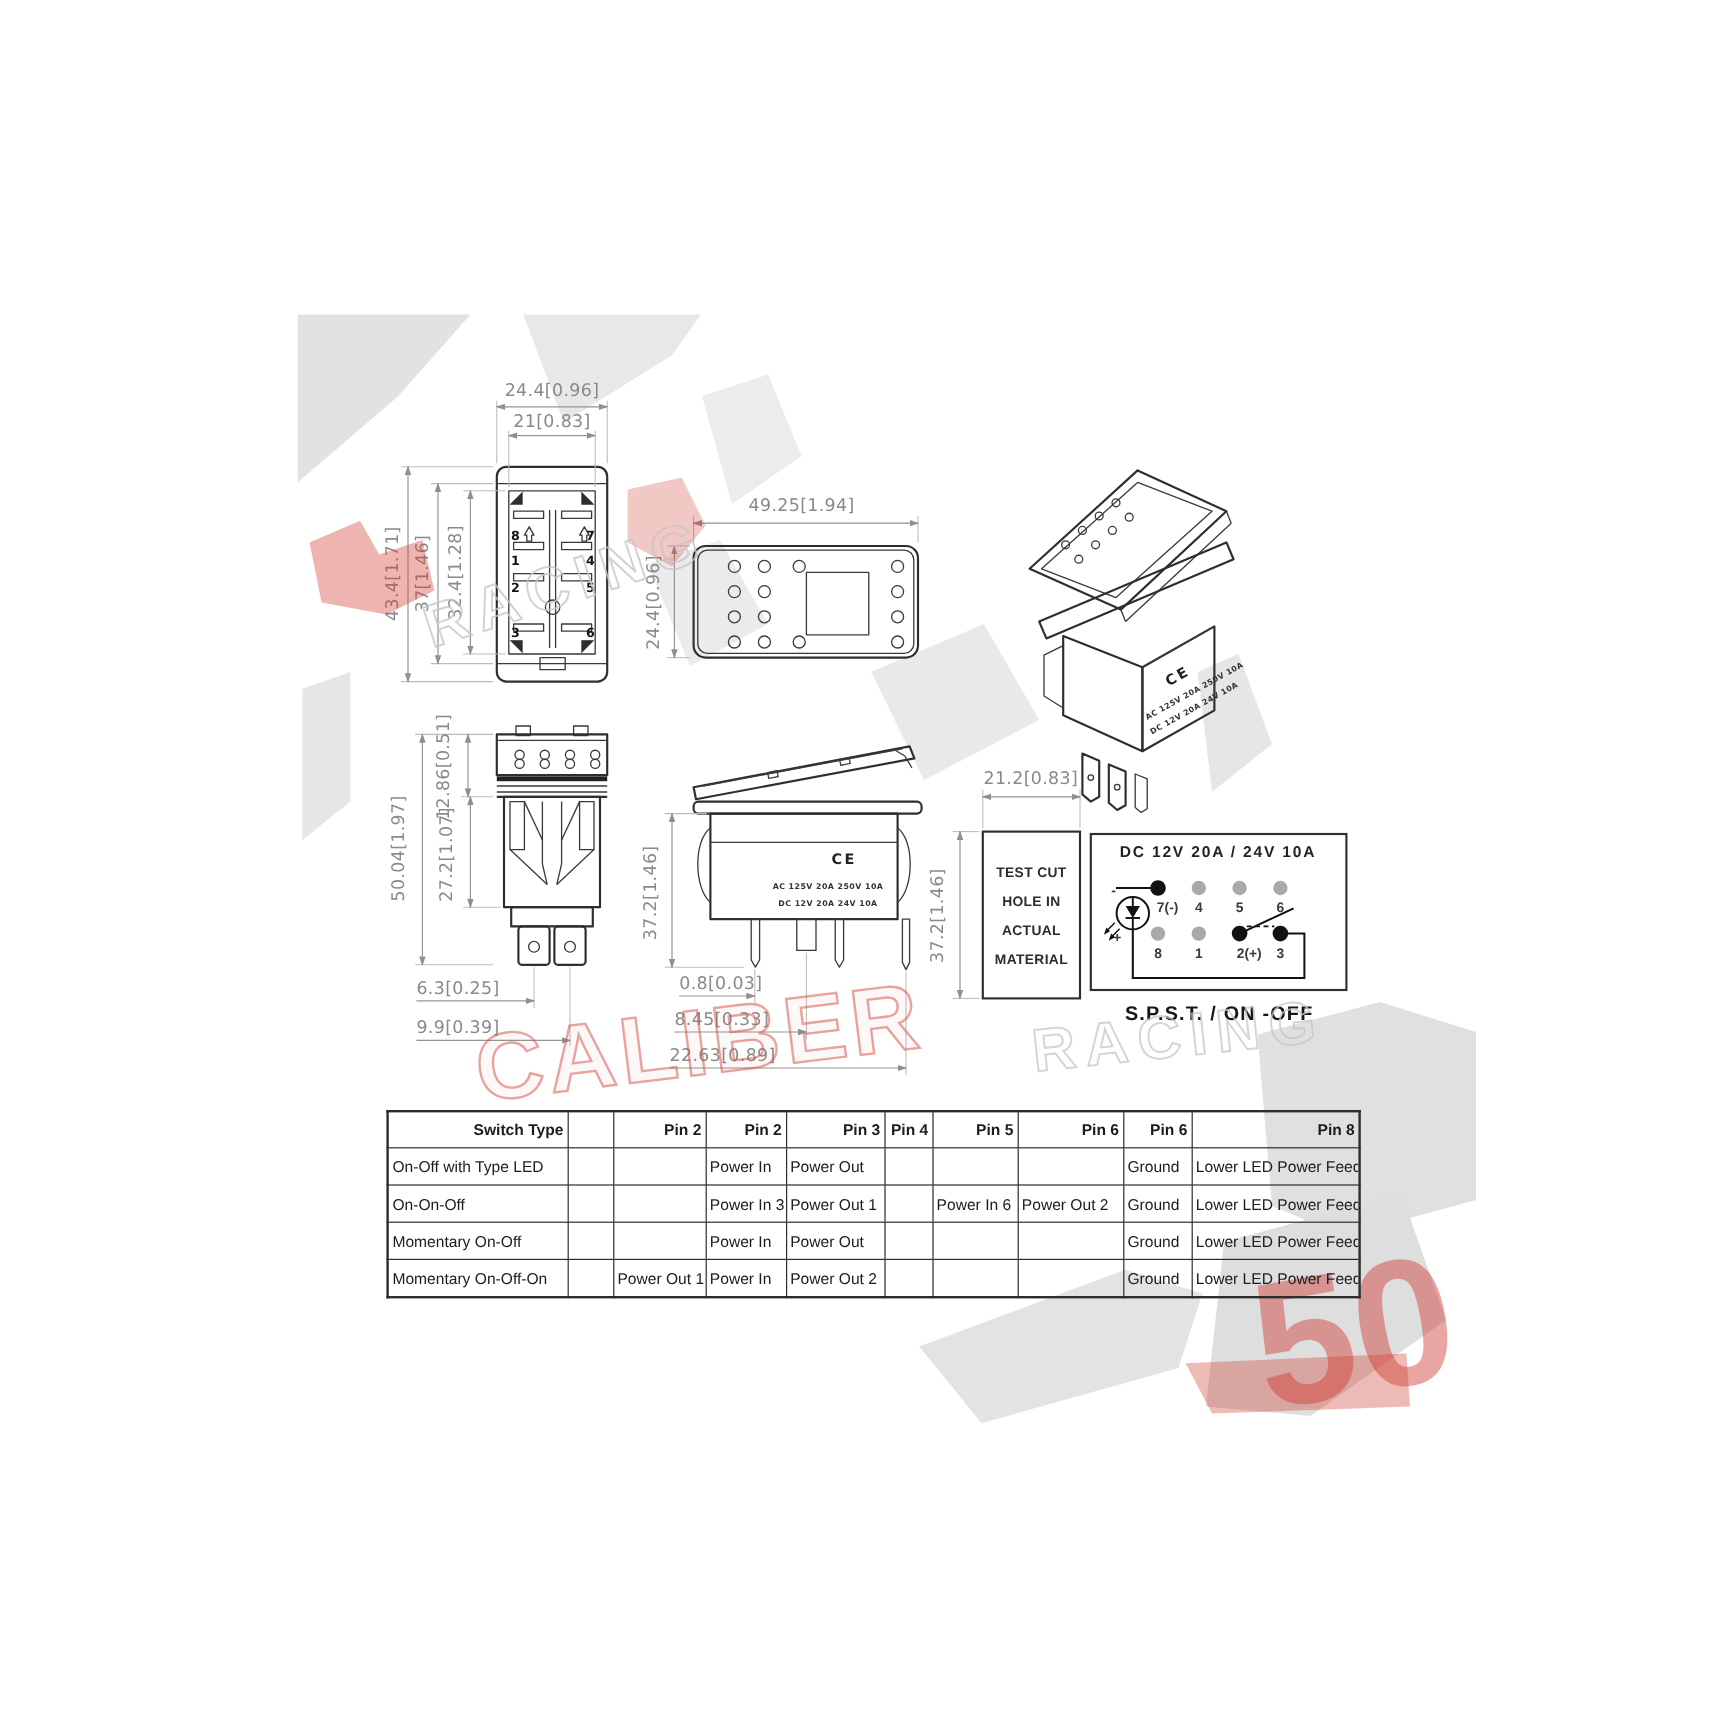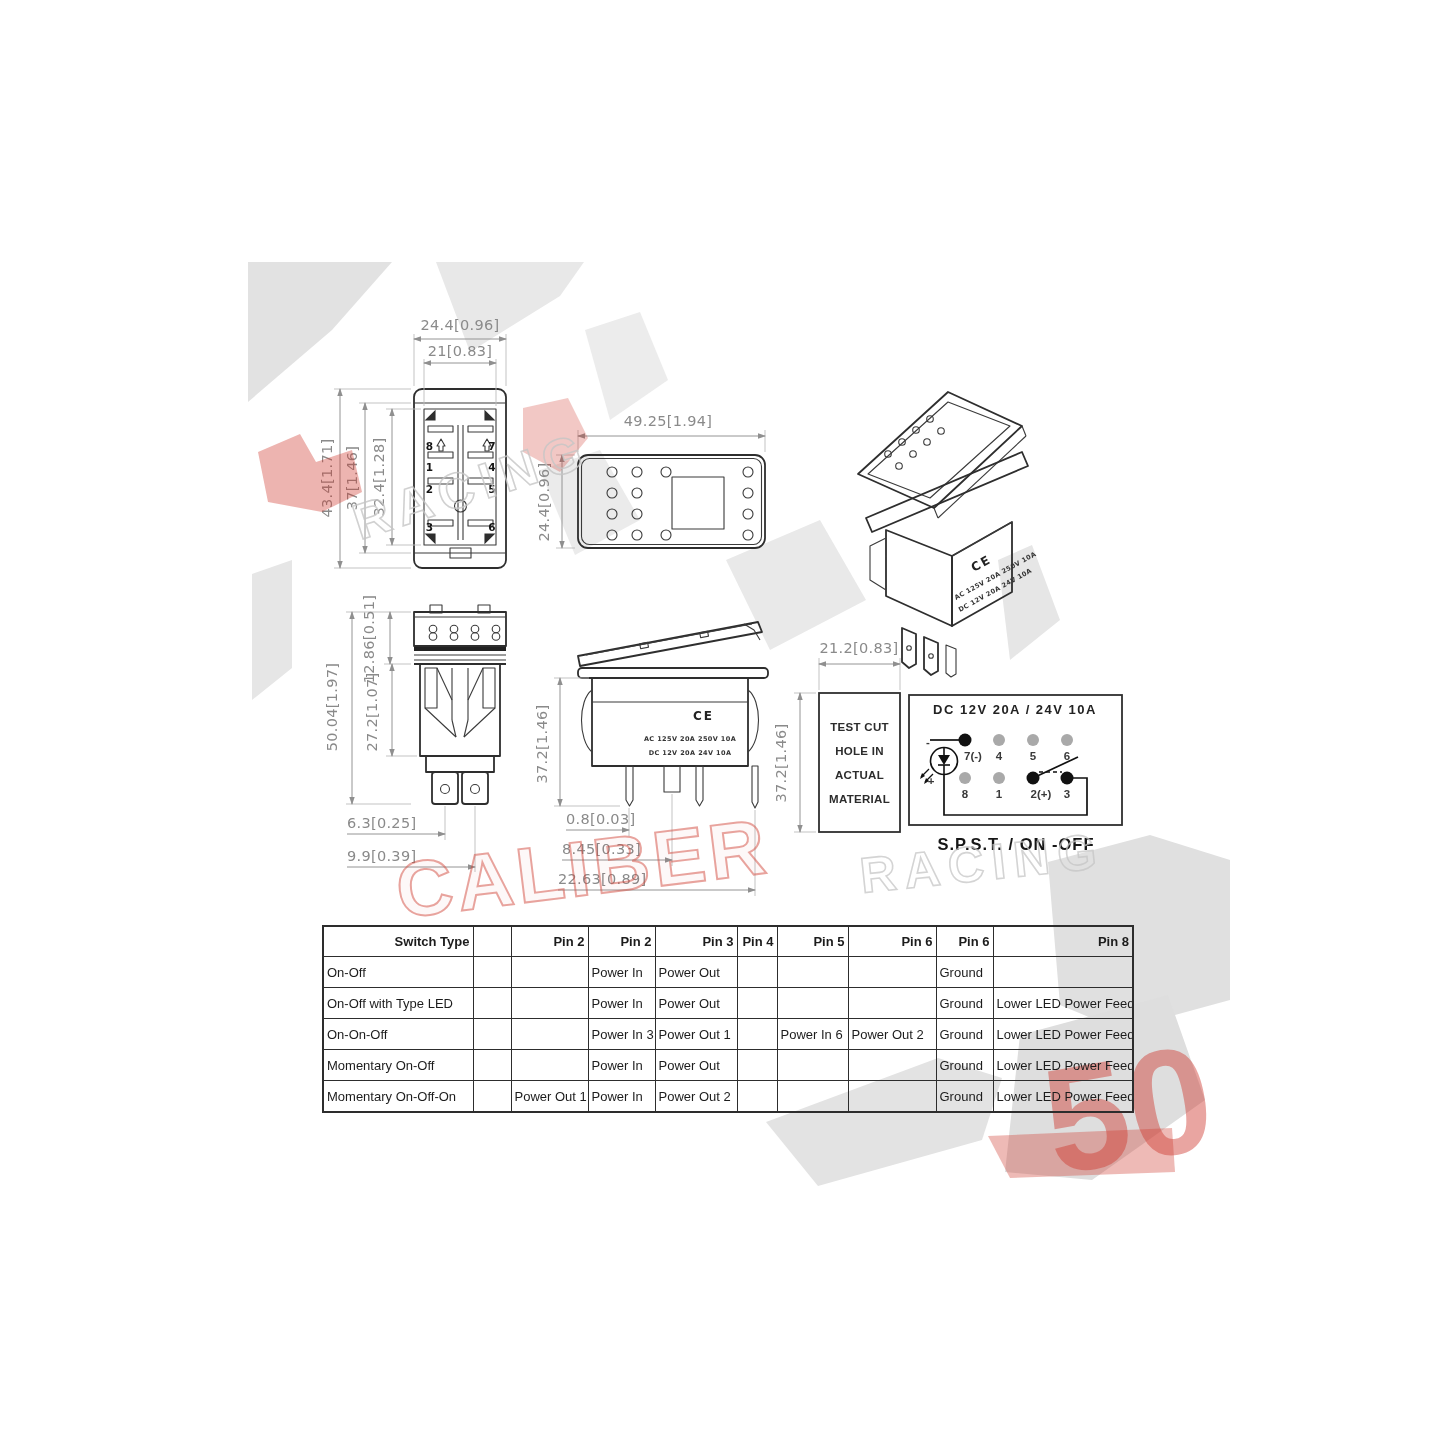--- a/index.html
+++ b/index.html
@@ -350,32 +350,20 @@
     <th>Pin 2</th>
     <th>Pin 2</th>
     <th>Pin 3</th>
     <th>Pin 4</th>
     <th>Pin 5</th>
     <th>Pin 6</th>
     <th>Pin 6</th>
     <th>Pin 8</th>
   </tr>
   <tr>
-    <td>On-Off</td>
-    <td></td>
-    <td></td>
-    <td>Power In</td>
-    <td>Power Out</td>
-    <td></td>
-    <td></td>
-    <td></td>
-    <td>Ground</td>
-    <td></td>
-  </tr>
-  <tr>
     <td>On-Off with Type LED</td>
     <td></td>
     <td></td>
     <td>Power In</td>
     <td>Power Out</td>
     <td></td>
     <td></td>
     <td></td>
     <td>Ground</td>
     <td>Lower LED Power Feed</td>

